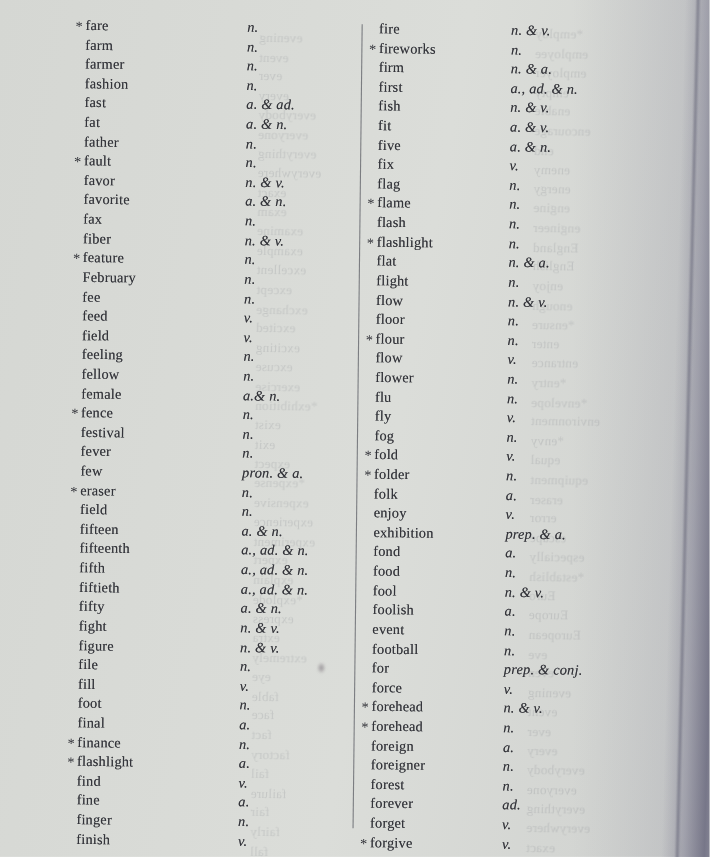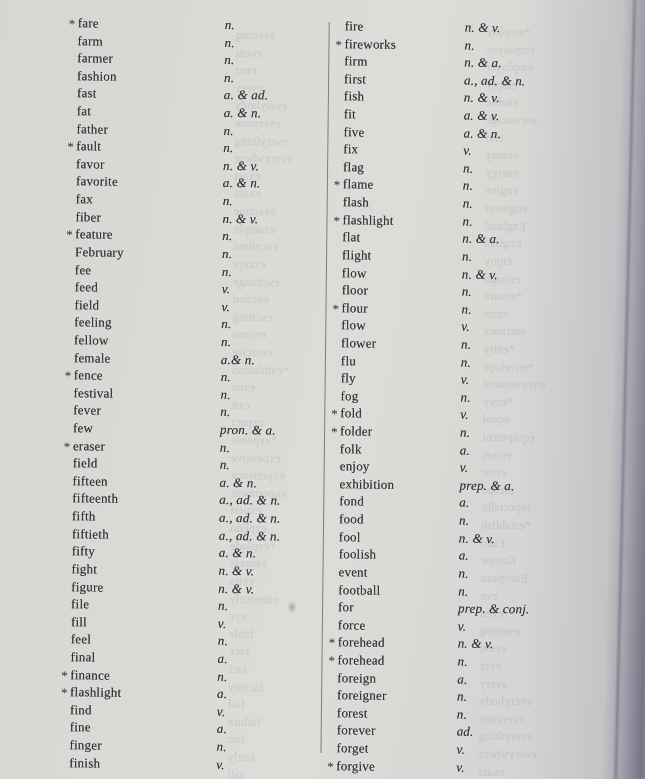--- a/index.html
+++ b/index.html
@@ -311,21 +311,21 @@
       </div>
       <div class="row">
         <span class="word">file</span>
         <span class="pos">n.</span>
       </div>
       <div class="row">
         <span class="word">fill</span>
         <span class="pos">v.</span>
       </div>
       <div class="row">
-        <span class="word">feel</span>
+        <span class="word">foot</span>
         <span class="pos">n.</span>
       </div>
       <div class="row">
         <span class="word">final</span>
         <span class="pos">a.</span>
       </div>
       <div class="row">
         <span class="star">*</span>
         <span class="word">finance</span>
         <span class="pos">n.</span>

